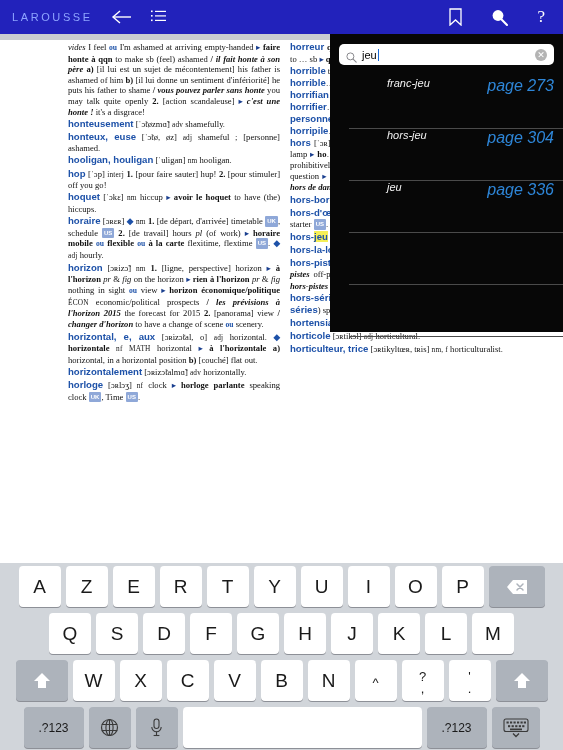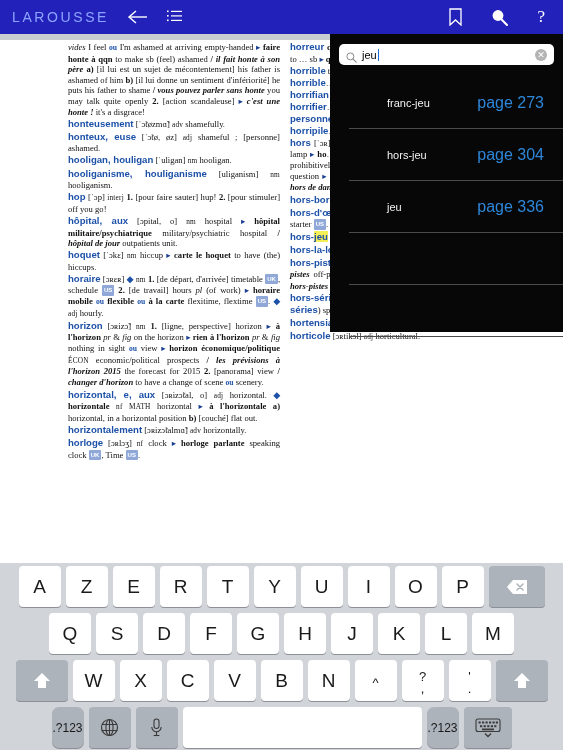--- a/index.html
+++ b/index.html
@@ -10,21 +10,21 @@
     overflow: hidden;
   }
   #app { position: relative; width: 563px; height: 750px; overflow: hidden; background:#fff; }
 
   
   #topbar {
     position: absolute; top:0; left:0; width:563px; height:34px;
     background:#2222bb; display:flex; align-items:center; padding:0 12px;
   }
   #brand {
-    color:#8ea4ff; font-size:14px; letter-spacing:2.6px; font-weight:400;
+    color:#8ea4ff; font-size:11px; letter-spacing:2.6px; font-weight:400;
     font-family:"Liberation Sans", sans-serif;
   }
   .tb-icon { color:#fff; display:flex; align-items:center; justify-content:center; }
   #back-btn { margin-left:18px; }
   #list-btn { margin-left:18px; }
   #tb-right { margin-left:auto; display:flex; align-items:center; gap:28px; padding-right:6px; }
 
   
   #page {
     position:absolute; top:34px; left:0; width:563px; height:529px;
@@ -78,22 +78,22 @@
     font-family:"Liberation Sans", sans-serif;
   }
   #caret { width:1px; height:12px; background:#1a6bd8; margin-left:1px; display:inline-block; }
   #clear-btn {
     margin-left:auto; width:12px; height:12px; border-radius:50%;
     background:#b4b4b4; color:#fff; font-size:9px; line-height:12px;
     text-align:center; font-family:"Liberation Sans", sans-serif;
   }
   #results { margin-top:12px; }
   .res-row {
-    height:52px; display:flex; align-items:center;
-    padding:0 19px 0 57px; position:relative;
+    height:52px; display:flex; 
+    padding:0 9px 0 57px; position:relative;font-style:italic;
   }
   .res-row::after {
     content:""; position:absolute; left:19px; right:0; bottom:0;
     height:1px; background:#4a4a4a;
   }
   .res-term { color:#f2f2f2; font-size:11px; font-family:"Liberation Sans", sans-serif; }
   .res-page { margin-left:auto; color:#2e86d8; font-size:16px; font-family:"Liberation Sans", sans-serif; }
   .res-row.empty { height:52px; }
 
   
@@ -112,21 +112,21 @@
   #row1 .k-del { width:56px; height:41px; margin:0 2.5px; }
   #row2 { padding-left:0; }
   #row2 .k-search {
     width:56px; height:41px; margin:0 2.5px; background:#1a84f5;
     color:#fff; font-size:9px; box-shadow:0 1px 0 #1567c0;
   }
   .k-dual { flex-direction:column; font-size:12px; line-height:12px; padding-top:4px; }
   .k-dual .up { font-size:13px; }
   .k-dual .lo { font-size:13px; }
   .k-shift { width:52px; height:41px; margin:0 2.5px; }
-  .k-num { width:32px; height:41px; margin:0 2.5px; font-size:12px;border-radius:7px; }
+  .k-num { width:60px; height:41px; margin:0 2.5px; font-size:12px; }
   .k-globe, .k-mic { width:42px; height:41px; margin:0 2.5px; }
   .k-space { width:239px; height:41px; margin:0 2.5px; }
   .k-hide { width:48px; height:41px; margin:0 2.5px; }
 </style>
 </head>
 <body>
 
 <div id="app">
 
   <div id="topbar">
@@ -168,24 +168,22 @@
 
   <div id="page">
     <div id="runhead">honteusement</div>
     <div id="runhead-mask"></div>
 
     <div class="col" id="col-left">
         <p><span class="i">vides</span> I feel <span class="ou">ou</span> I'm ashamed at arriving empty-handed <span class="tri">▸</span> <span class="b">faire honte à qqn</span> to make sb (feel) ashamed <span class="b">/</span> <span class="bi">il fait honte à son père</span> <span class="b">a)</span> [il lui est un sujet de mécontentement] his father is ashamed of him <span class="b">b)</span> [il lui donne un sentiment d'infériorité] he puts his father to shame <span class="b">/</span> <span class="bi">vous pouvez parler sans honte</span> you may talk quite openly <span class="num">2.</span> [action scandaleuse] <span class="tri">▸</span> <span class="bi">c'est une honte !</span> it's a disgrace!</p>
         <p><span class="hw">honteusement</span> [ˈɔ̃tøzmɑ̃] <span class="sm">adv</span> shamefully.</p>
         <p><span class="hw">honteux, euse</span> [ˈɔ̃tø, øz] <span class="sm">adj</span> shameful ; [personne] ashamed.</p>
         <p><span class="hw">hooligan, houligan</span> [ˈuligan] <span class="sm">nm</span> hooligan.</p>
-        <p><span class="hw">hooliganisme, houliganisme</span> [uliganism] <span class="sm">nm</span> hooliganism.</p>
         <p><span class="hw">hop</span> [ˈɔp] <span class="sm">interj</span> <span class="num">1.</span> [pour faire sauter] hup! <span class="num">2.</span> [pour stimuler] off you go!</p>
-        <p><span class="hw">hôpital, aux</span> [ɔpital, o] <span class="sm">nm</span> hospital <span class="tri">▸</span> <span class="b">hôpital militaire/psychiatrique</span> military/psychiatric hospital <span class="b">/</span> <span class="bi">hôpital de jour</span> outpatients unit.</p>
-        <p><span class="hw">hoquet</span> [ˈɔkɛ] <span class="sm">nm</span> hiccup <span class="tri">▸</span> <span class="b">carte le hoquet</span> to have (the) hiccups.</p>
+        <p><span class="hw">hoquet</span> [ˈɔkɛ] <span class="sm">nm</span> hiccup <span class="tri">▸</span> <span class="b">avoir le hoquet</span> to have (the) hiccups.</p>
         <p><span class="hw">horaire</span> [ɔʀɛʀ] <span class="diamond">◆</span> <span class="sm">nm</span> <span class="num">1.</span> [de départ, d'arrivée] timetable <span class="flag">UK</span>, schedule <span class="flag">US</span> <span class="num">2.</span> [de travail] hours <span class="i">pl</span> (of work) <span class="tri">▸</span> <span class="b">horaire mobile</span> <span class="ou">ou</span> <span class="b">flexible</span> <span class="ou">ou</span> <span class="b">à la carte</span> flexitime, flextime <span class="flag">US</span>. <span class="diamond">◆</span> <span class="sm">adj</span> hourly.</p>
         <p><span class="hw">horizon</span> [ɔʀizɔ̃] <span class="sm">nm</span> <span class="num">1.</span> [ligne, perspective] horizon <span class="tri">▸</span> <span class="b">à l'horizon</span> <span class="i">pr</span> &amp; <span class="i">fig</span> on the horizon <span class="tri">▸</span> <span class="b">rien à l'horizon</span> <span class="i">pr</span> &amp; <span class="i">fig</span> nothing in sight <span class="ou">ou</span> view <span class="tri">▸</span> <span class="b">horizon économique/politique</span> <span class="sm">ÉCON</span> economic/political prospects <span class="b">/</span> <span class="bi">les prévisions à l'horizon 2015</span> the forecast for 2015 <span class="num">2.</span> [panorama] view <span class="b">/</span> <span class="bi">changer d'horizon</span> to have a change of scene <span class="ou">ou</span> scenery.</p>
         <p><span class="hw">horizontal, e, aux</span> [ɔʀizɔ̃tal, o] <span class="sm">adj</span> horizontal. <span class="diamond">◆</span> <span class="b">horizontale</span> <span class="sm">nf</span> <span class="sm">MATH</span> horizontal <span class="tri">▸</span> <span class="b">à l'horizontale a)</span> horizontal, in a horizontal position <span class="b">b)</span> [couché] flat out.</p>
         <p><span class="hw">horizontalement</span> [ɔʀizɔ̃talmɑ̃] <span class="sm">adv</span> horizontally.</p>
         <p><span class="hw">horloge</span> [ɔʀlɔʒ] <span class="sm">nf</span> clock <span class="tri">▸</span> <span class="b">horloge parlante</span> speaking clock <span class="flag">UK</span>, Time <span class="flag">US</span>.</p>
       </div>
     <div class="col" id="col-right">
         <p><span class="hw">horreur</span> <span class="b">qqch</span> to ha… hate doing … <span class="ou">ou</span> I can't s… <span class="b">horreur</span> to … sb <span class="tri">▸</span> <span class="b">quelle</span>… <span class="num">1.</span> [crimes]… of war <span class="num">2.</span> [o… <span class="i">lui</span> I've hea…</p>
         <p><span class="hw">horrible</span> terrible, dre…</p>
         <p><span class="hw">horrible</span>…</p>
@@ -195,20 +193,21 @@
         <p><span class="hw">horripile</span>…</p>
         <p><span class="hw">hors</span> [ˈɔʀ]… ment, secon… outstanding… circulation /… a lamp <span class="tri">▸</span> <span class="b">ho</span>… <span class="b">service.</span> <span class="diamond">◆</span>… out of here! <span class="b">/</span> <span class="bi">hors de prix</span> too <span class="ou">ou</span> prohibitively expensive <span class="b">/</span> <span class="bi">c'est hors de question</span> it's out of the question <span class="tri">▸</span> <span class="b">être hors de soi</span> to be beside o.s. <span class="b">/</span> <span class="bi">ici, vous êtes hors de danger</span> you're safe <span class="ou">ou</span> out of harm's reach here.</p>
         <p><span class="hw">hors-bord</span> [ˈɔʀbɔʀ] <span class="sm">nm inv</span> speedboat.</p>
         <p><span class="hw">hors-d'œuvre</span> [ˈɔʀdœvʀ] <span class="sm">nm inv</span> hors d'œuvre, appetizer, starter <span class="flag">US</span>.</p>
         <p><span class="hw">hors-<span class="hl">jeu</span></span> [ˈɔʀʒø] <span class="sm">nm inv &amp; adj inv</span> offside.</p>
         <p><span class="hw">hors-la-loi</span> [ˈɔʀlalwa] <span class="sm">nm inv</span> outlaw.</p>
         <p><span class="hw">hors-piste, hors-pistes</span> [ˈɔʀpist] <span class="diamond">◆</span> <span class="sm">adj inv</span> : <span class="bi">le ski hors-pistes</span> off-piste skiing. <span class="diamond">◆</span> <span class="sm">nm inv</span> off-piste skiing <span class="b">/</span> <span class="bi">faire du hors-pistes</span> to ski off piste.</p>
         <p><span class="hw">hors-série</span> [ɔʀseʀi] <span class="diamond">◆</span> <span class="sm">adj inv</span> special. <span class="diamond">◆</span> <span class="sm">nm</span> (<span class="i">pl</span> <span class="hw">hors-séries</span>) special issue <span class="ou">ou</span> edition.</p>
         <p><span class="hw">hortensia</span> [ɔʀtɑ̃sja] <span class="sm">nm</span> hydrangea.</p>
         <p><span class="hw">horticole</span> [ɔʀtikɔl] <span class="sm">adj</span> horticultural.</p>
+        <p><span class="hw">horticulteur, trice</span> [ɔʀtikyltœʀ, tʀis] <span class="sm">nm, f</span> horticulturalist.</p>
       </div>
   </div>
 
   <div id="overlay">
     <div id="searchbar-wrap">
       <div id="searchbar">
         <span id="search-glass">
           <svg width="11" height="11" viewBox="0 0 11 11" aria-hidden="true">
             <circle cx="4.4" cy="4.4" r="3.5" stroke="#8a8a8e" stroke-width="1" fill="none"></circle>
             <path d="M7.1 7.1 L10.2 10.2" stroke="#8a8a8e" stroke-width="1.1" stroke-linecap="round"></path>

